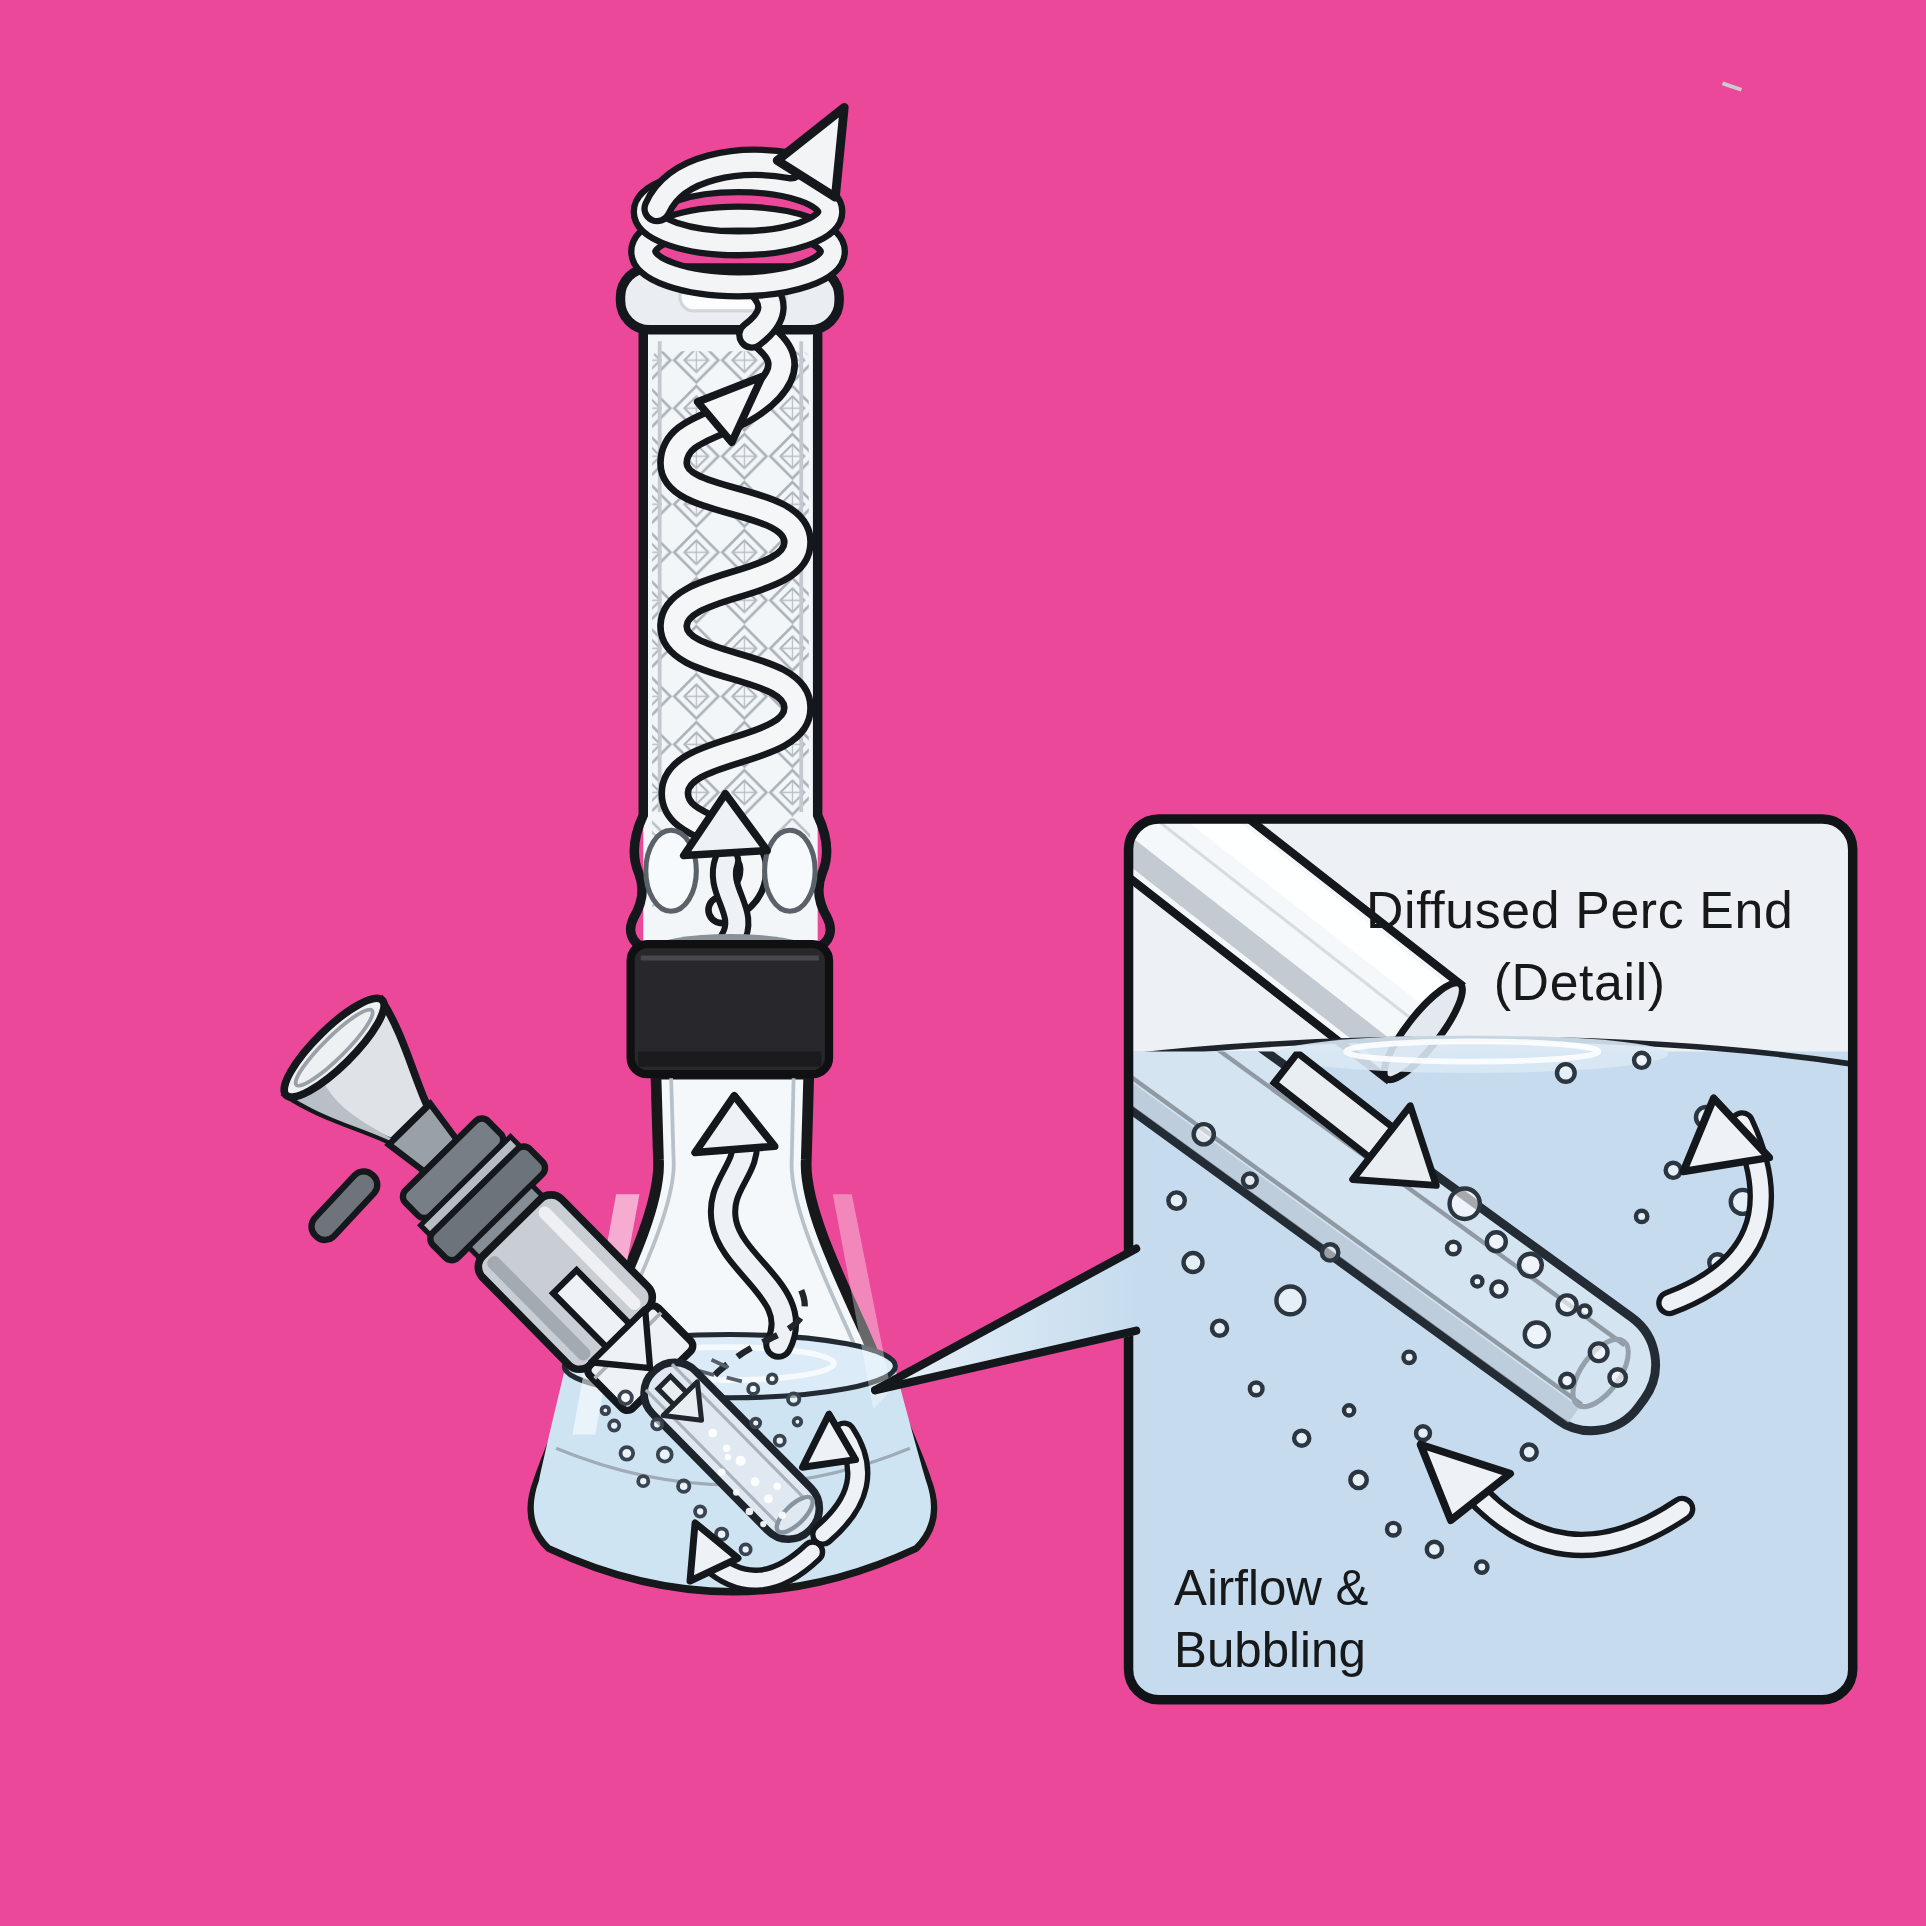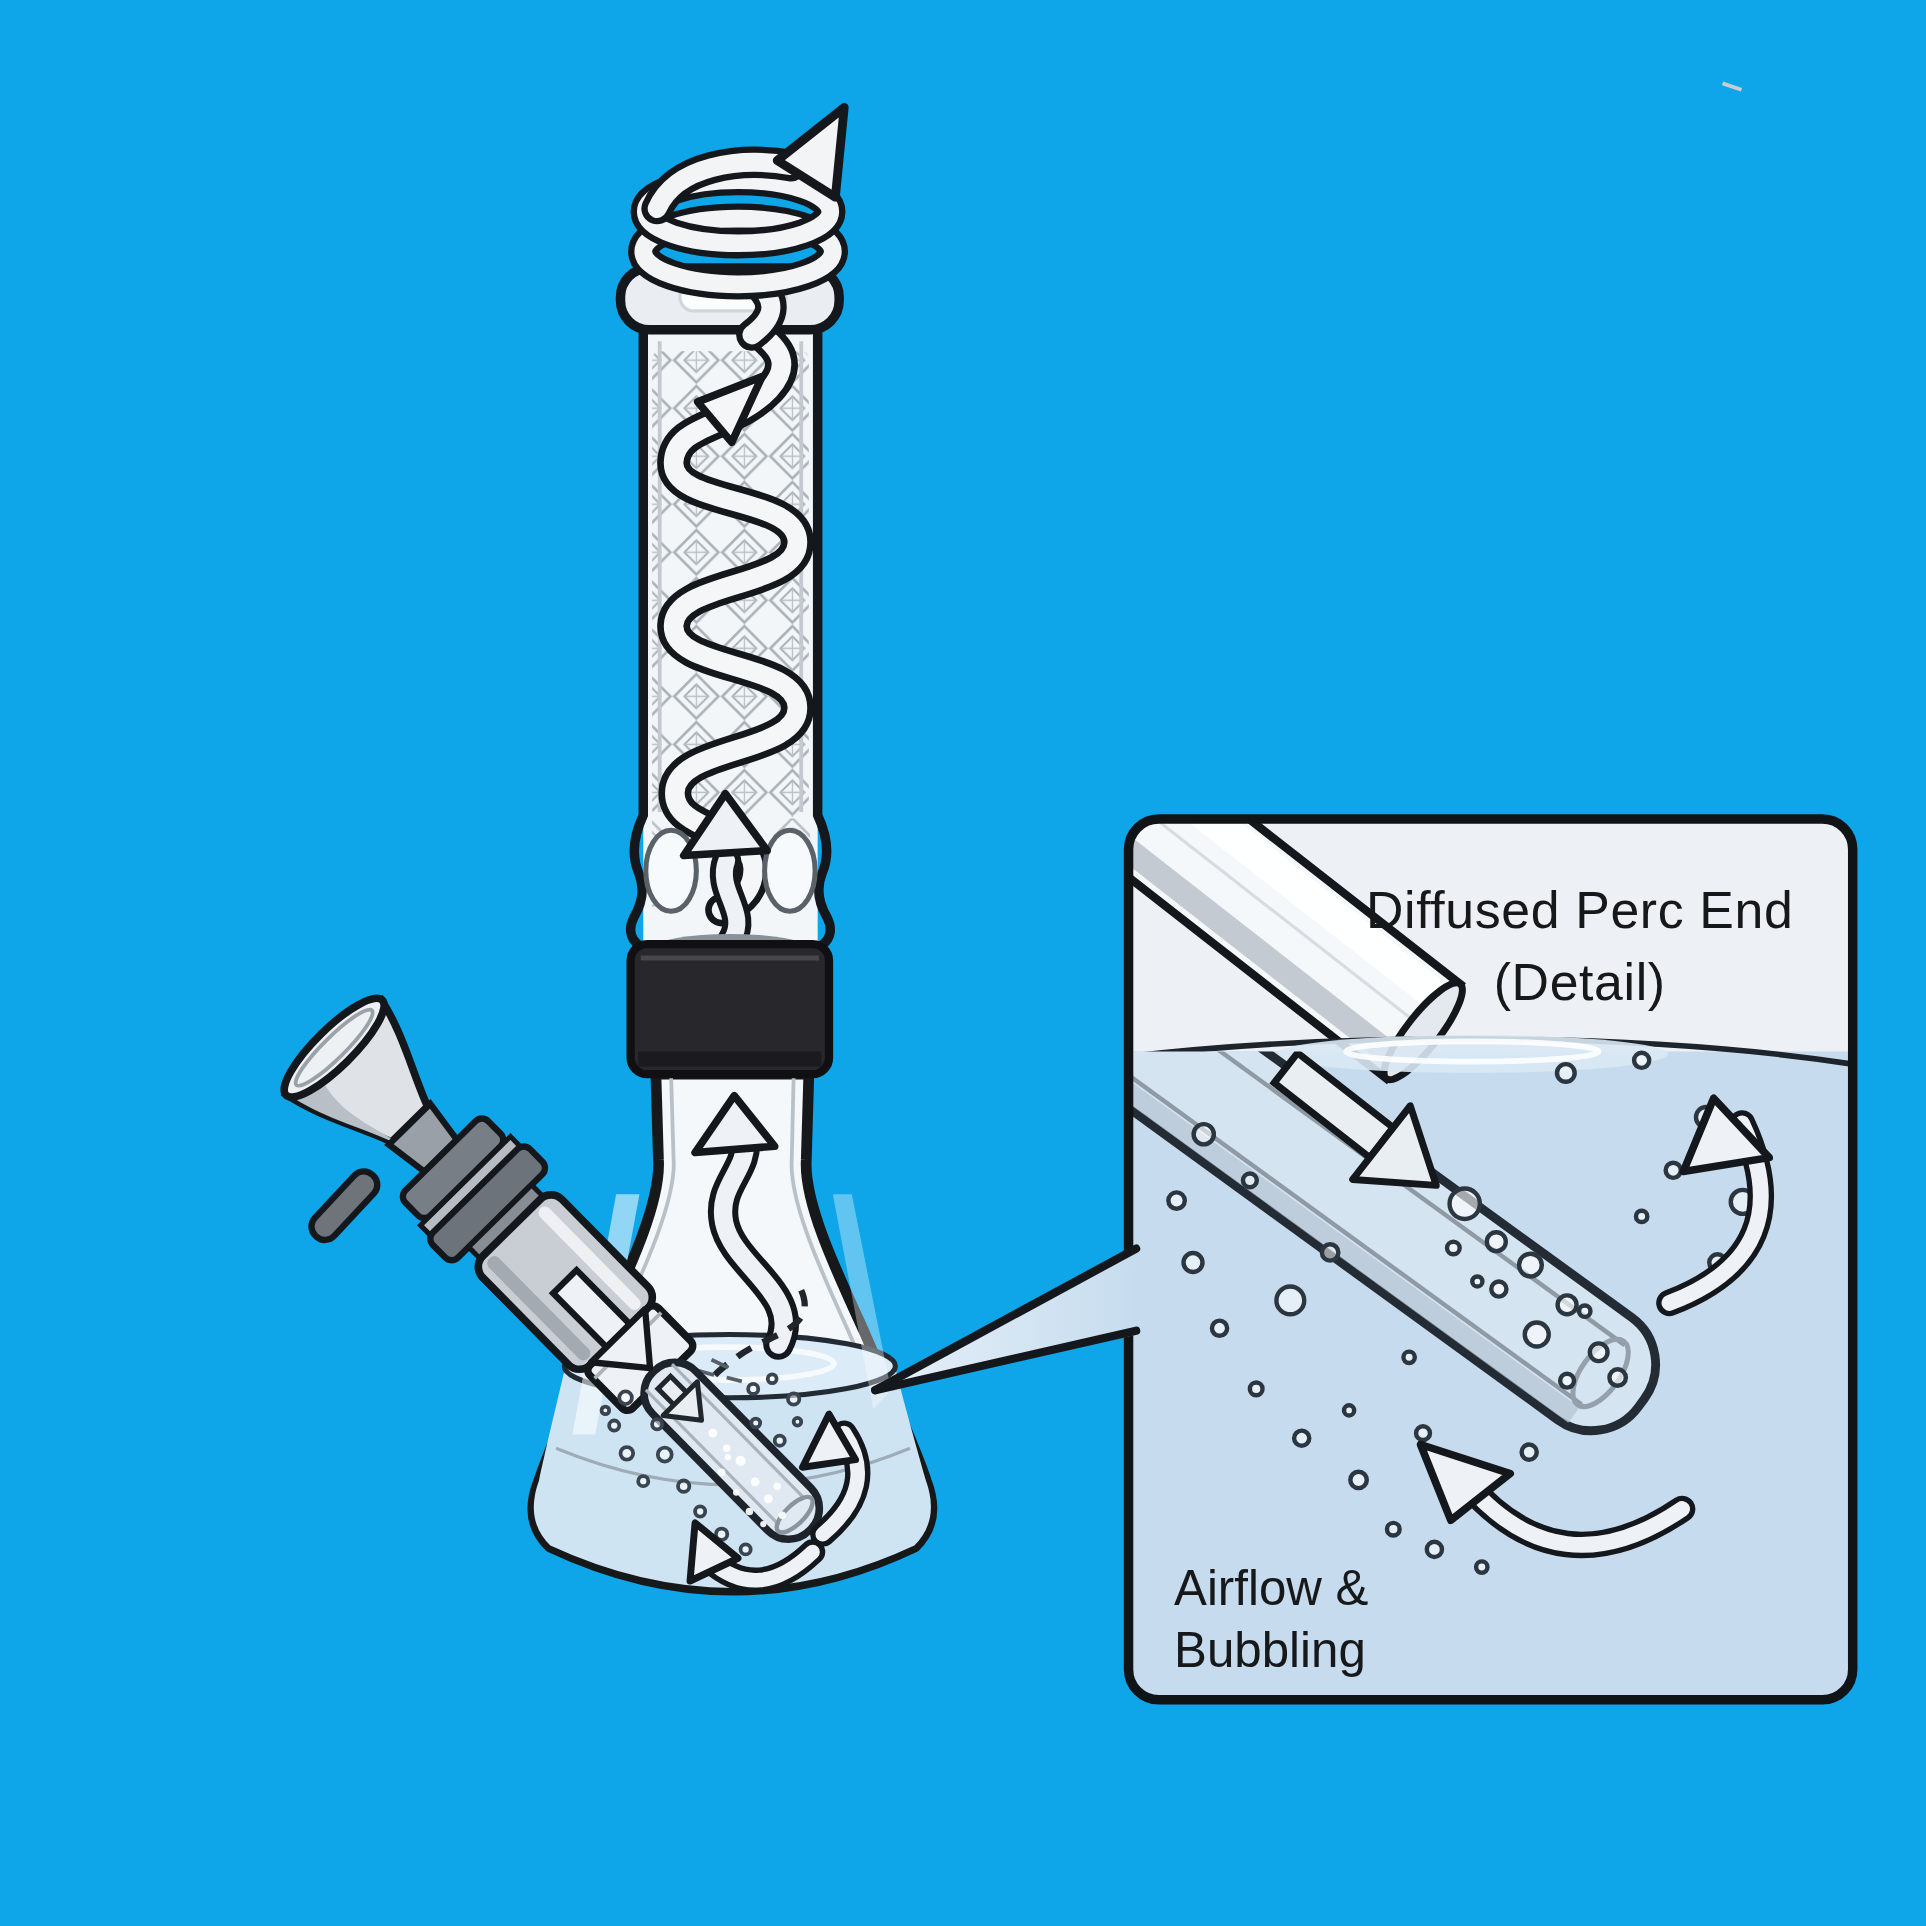--- a/index.html
+++ b/index.html
@@ -1,16 +1,16 @@
 <!DOCTYPE html>
 <html style="font-size:10px"><head>
 <meta charset="utf-8">
 <style>
   html,body{margin:0;padding:0;background:#ffffff;}
-  .stage{width:1926px;height:1926px;position:relative;background:#0ea5e9;overflow:hidden;}
+  .stage{width:1926px;height:1926px;position:relative;background:#ec4899;overflow:hidden;}
   svg{display:block;}
   text{font-family:"Liberation Sans","DejaVu Sans",sans-serif;fill:#16181a;}
   .title-text{font-size:82px;letter-spacing:1px;}
   .label-text{font-size:78px;}
 </style>
 </head>
 <body>
 
 <div class="stage">
 <svg width="1926" height="1926" viewBox="0 0 3048 3048">

